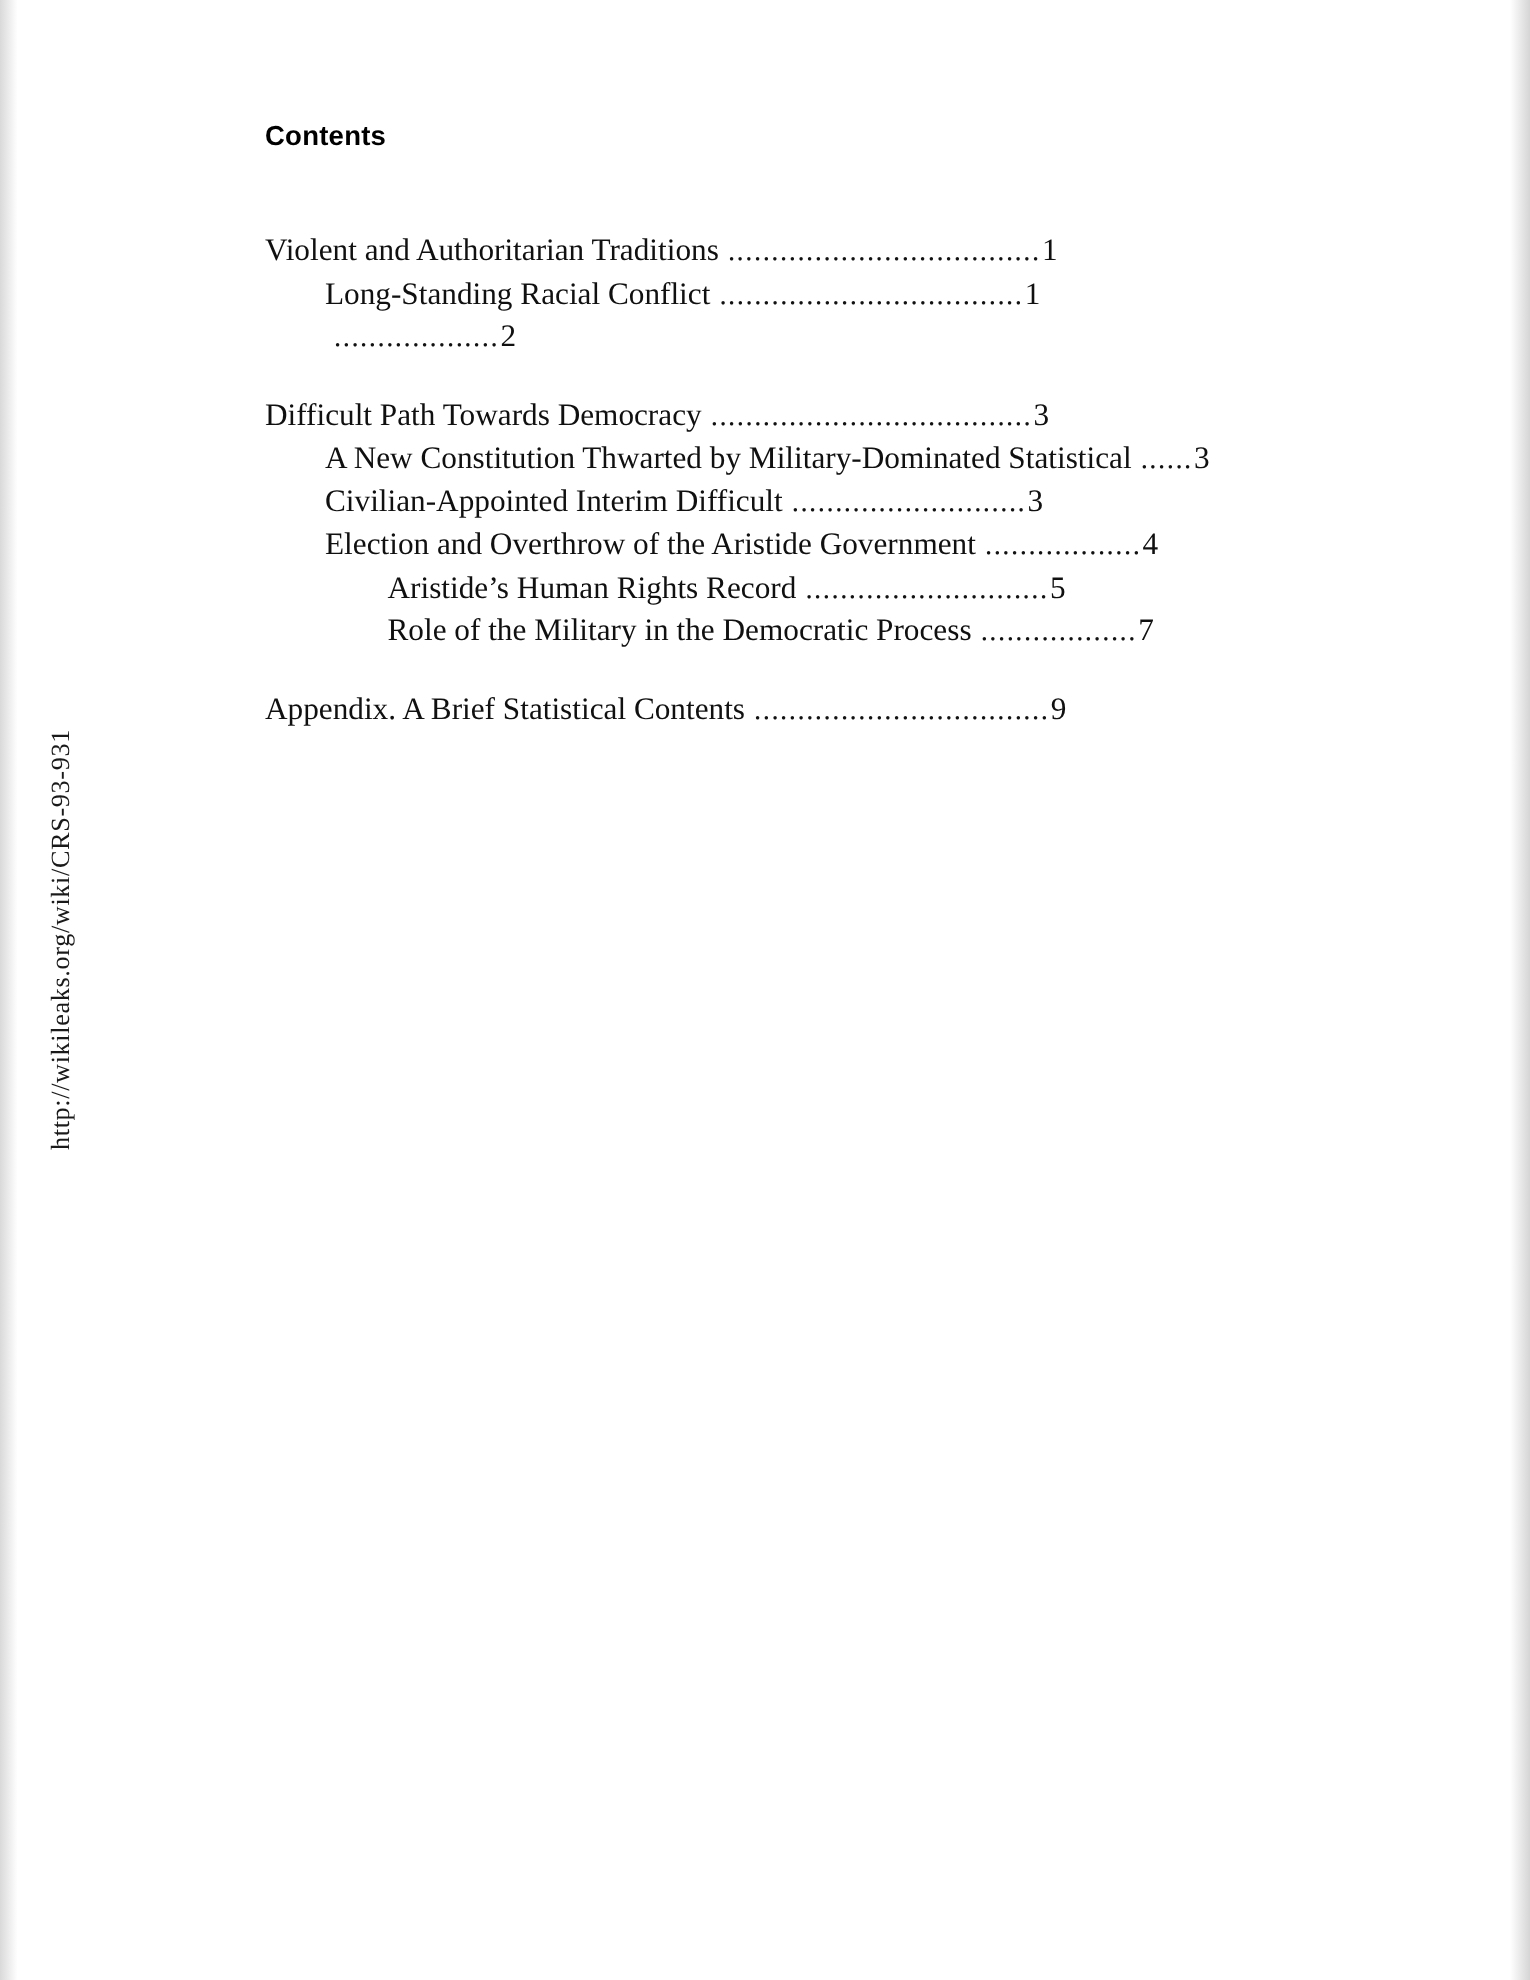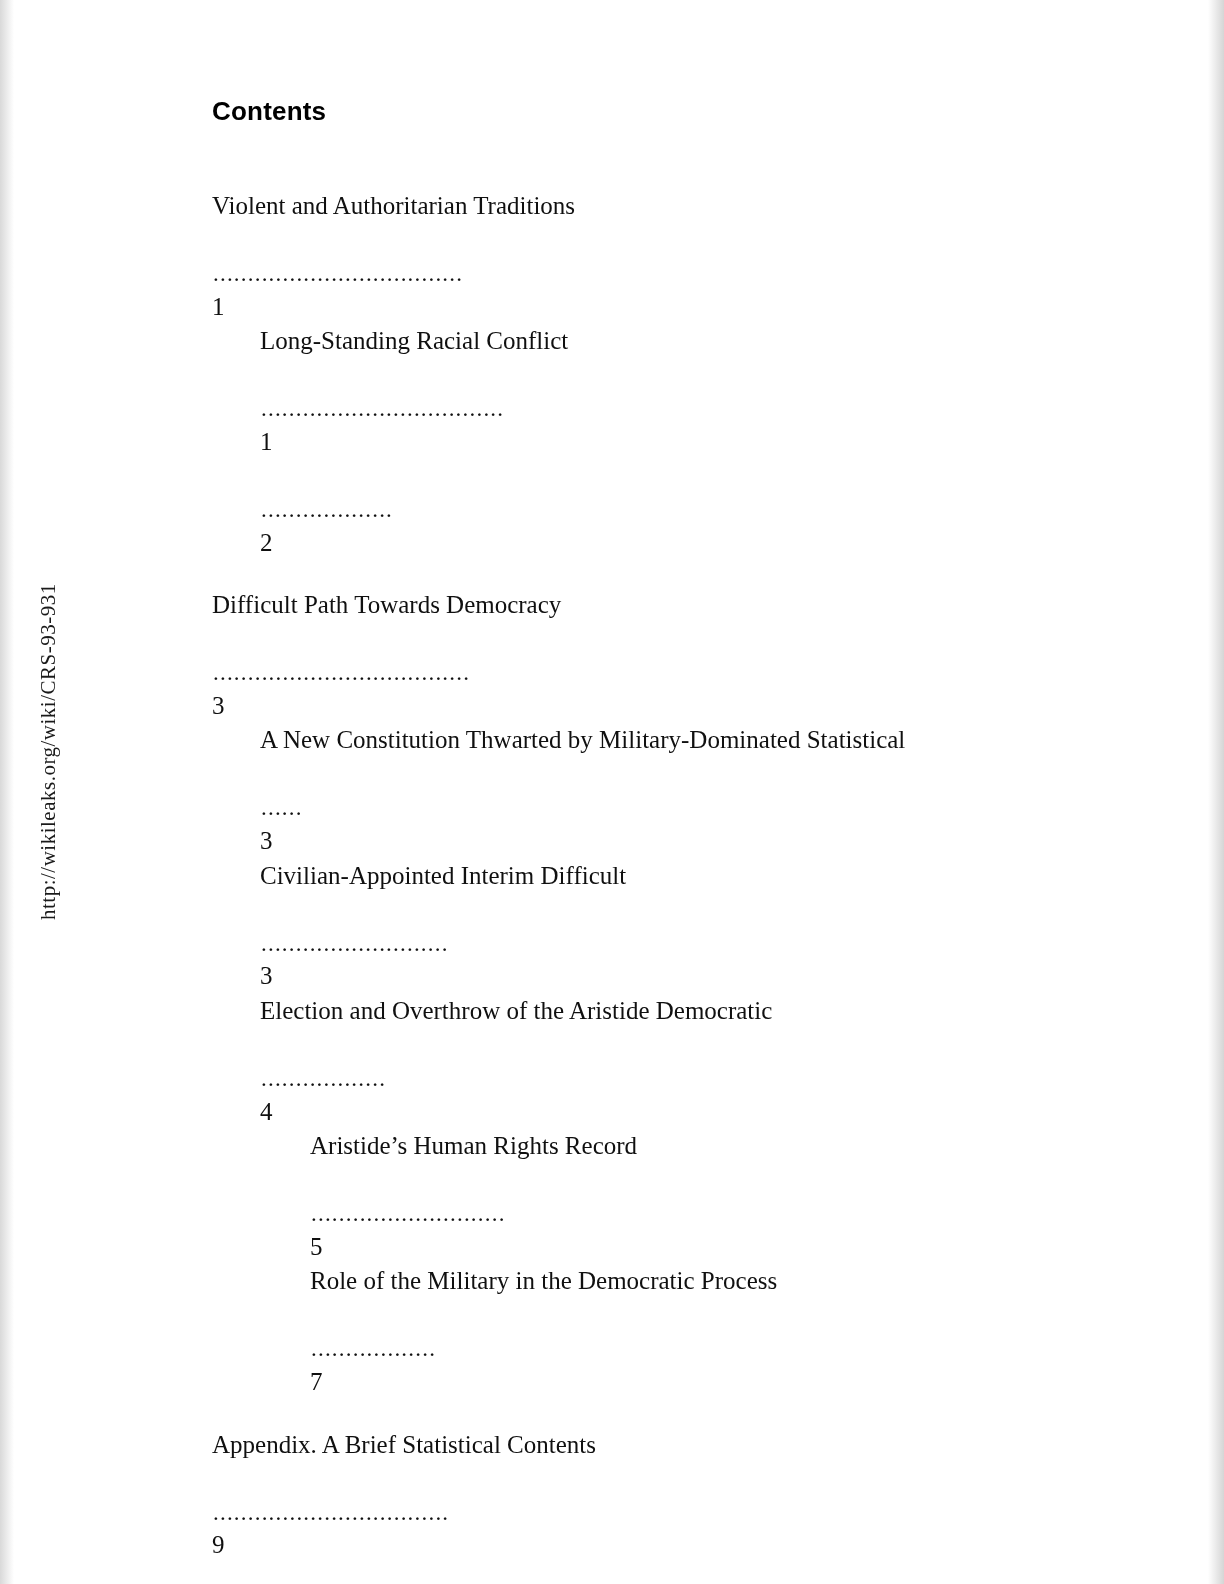--- a/index.html
+++ b/index.html
@@ -52,40 +52,39 @@
   .content {
     position: absolute;
     left: 212px;
     top: 96px;
     width: 880px;
   }
 
   .contents-title {
     font-family: "Liberation Sans", sans-serif;
     font-weight: bold;
-    font-size: 26px;
+    font-size: 22px;
     letter-spacing: 0.2px;
     margin: 0 0 62px 0;
     color: #000000;
   }
 
   .toc-group {
     margin-bottom: 28px;
   }
   .toc-group:last-child {
     margin-bottom: 0;
   }
 
   .toc-line {
     display: flex;
     align-items: baseline;
     font-size: 25px;
     line-height: 1.38;
     white-space: nowrap;
-    flex-direction: column;
   }
 
   .toc-line .title {
     flex: 0 0 auto;
   }
   .toc-line .leader {
     flex: 0 0 auto;
     overflow: hidden;
     letter-spacing: 1.2px;
     font-size: 23px;
@@ -143,21 +142,21 @@
             <span class="leader">......</span>
             <span class="page-num">3</span>
           </div>
           <div class="toc-line lvl-2">
             <span class="title">Civilian-Appointed Interim Difficult</span>
             <span>&nbsp;</span>
             <span class="leader">...........................</span>
             <span class="page-num">3</span>
           </div>
           <div class="toc-line lvl-2">
-            <span class="title">Election and Overthrow of the Aristide Democratic</span>
+            <span class="title">Election and Overthrow of the Aristide Government</span>
             <span>&nbsp;</span>
             <span class="leader">..................</span>
             <span class="page-num">4</span>
           </div>
           <div class="toc-line lvl-3">
             <span class="title">Aristide’s Human Rights Record</span>
             <span>&nbsp;</span>
             <span class="leader">............................</span>
             <span class="page-num">5</span>
           </div>

